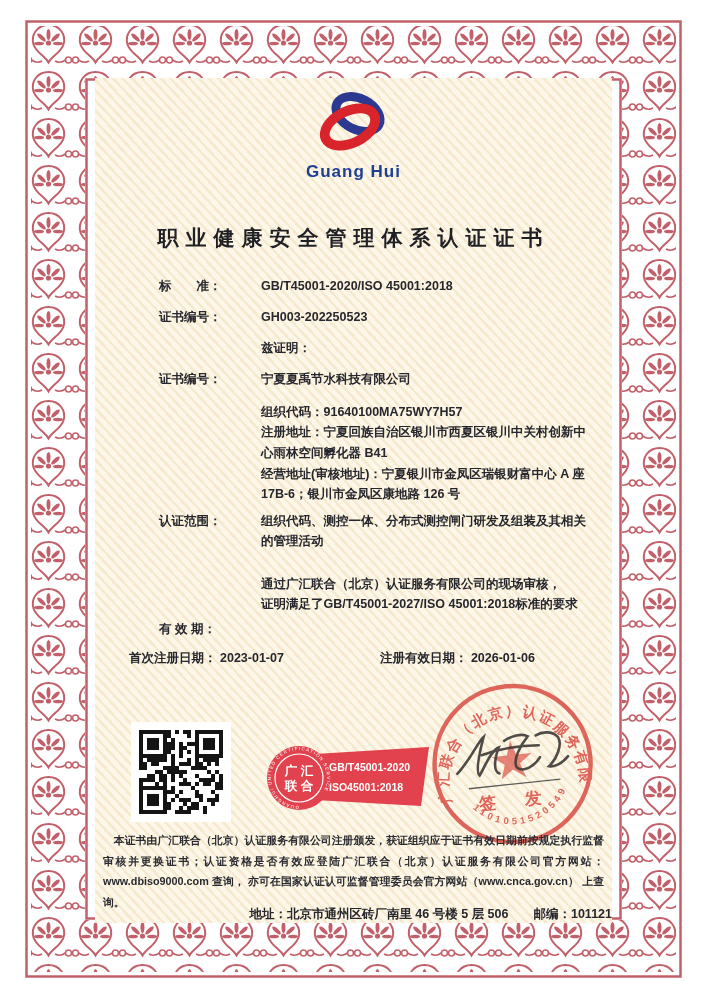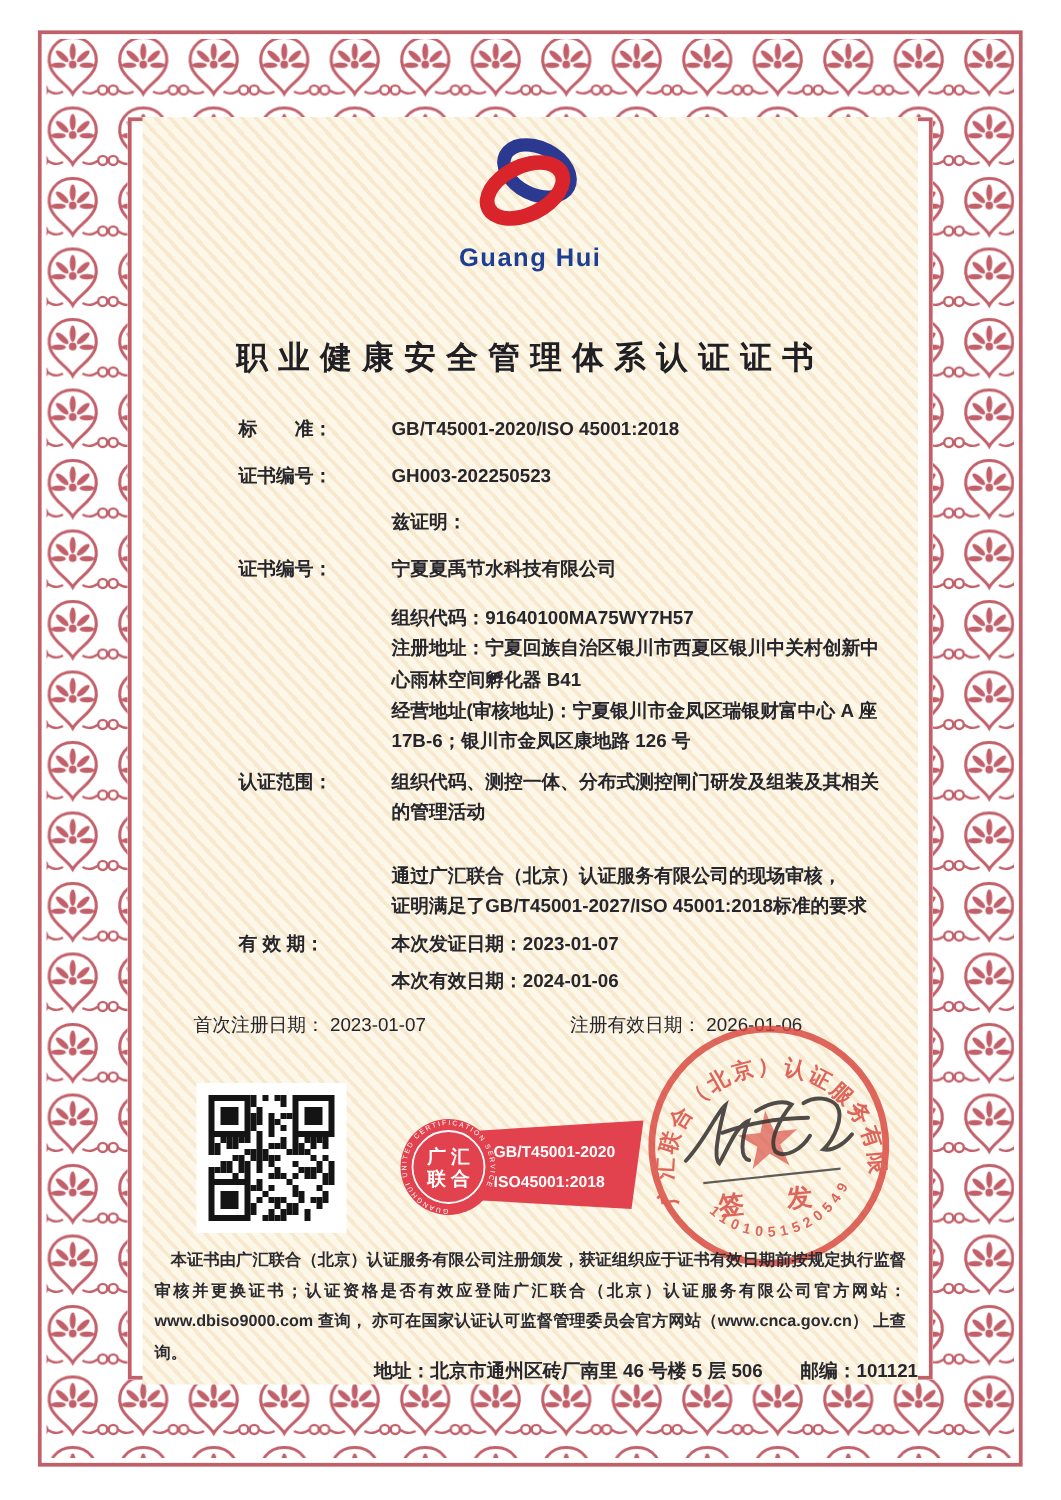--- a/index.html
+++ b/index.html
@@ -28,21 +28,21 @@
   .title { position:absolute; top:146px; left:0; right:0; text-align:center;
            font-size:21px; font-weight:bold; letter-spacing:7px; color:#1f1f24; }
   
   .fields { position:absolute; top:198px; left:38px; right:24px; font-size:12.5px; font-weight:bold; }
   .row { display:grid; grid-template-columns:100px 1fr; column-gap:2px; margin-bottom:11px; line-height:1.6;padding-left:26px; }
   .lbl { white-space:pre; }
   .val { }
   .sub { line-height:1.65; }
   .gap-sm { height:4px; }
   .gap-md { height:12px; }
-  .reg-row { display:flex; margin-top:8px; margin-left:-4px; font-size:12.5px; font-weight:normal; }
+  .reg-row { display:flex; margin-top:8px; margin-left:-4px; font-size:12.5px; font-weight:bold; }
   .reg-row .reg-right { margin-left:96px; }
   
   .qr { position:absolute; left:36px; top:644px; width:100px; height:100px; background:#ffffff; }
   .badge { position:absolute; left:168px; top:660px; }
   .seal { position:absolute; left:328px; top:598px; transform:rotate(-6deg); opacity:.92; }
   
   .footer { position:absolute; left:8px; right:8px; top:752px; font-size:10.8px; font-weight:700;
             line-height:1.9; text-align:justify; text-indent:1em; color:#2a2a30; }
   .addr { position:absolute; left:0; right:0; top:828px; text-align:right; font-size:12.5px; font-weight:bold; }
 </style>
@@ -129,25 +129,20 @@
       <div class="row" style="margin-bottom:4px;">
         <span class="lbl"></span>
         <div class="val">
           <div class="sub">通过广汇联合（北京）认证服务有限公司的现场审核，</div>
           <div class="sub">证明满足了GB/T45001-2027/ISO 45001:2018标准的要求</div>
         </div>
       </div>
 
       <div class="row">
         <span class="lbl">有 效 期：</span>
-        <div class="val">
-          <div class="sub">本次发证日期：2023-01-07</div>
-          <div class="gap-sm"></div>
-          <div class="sub">本次有效日期：2024-01-06</div>
-        </div>
       </div>
 
       <div class="reg-row">
         <span>首次注册日期： 2023-01-07</span>
         <span class="reg-right">注册有效日期： 2026-01-06</span>
       </div>
 
     </div>
 
     <div class="qr">

